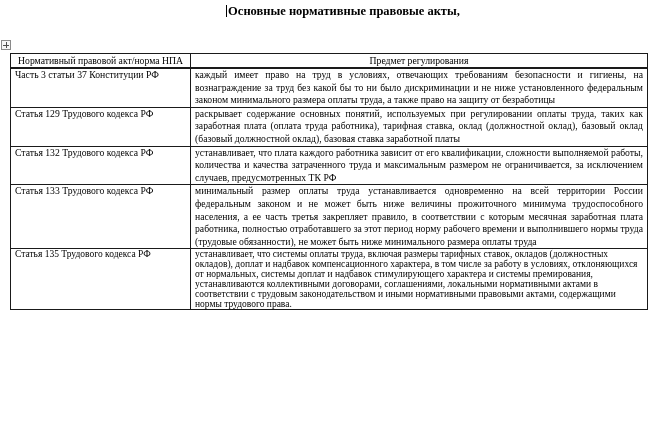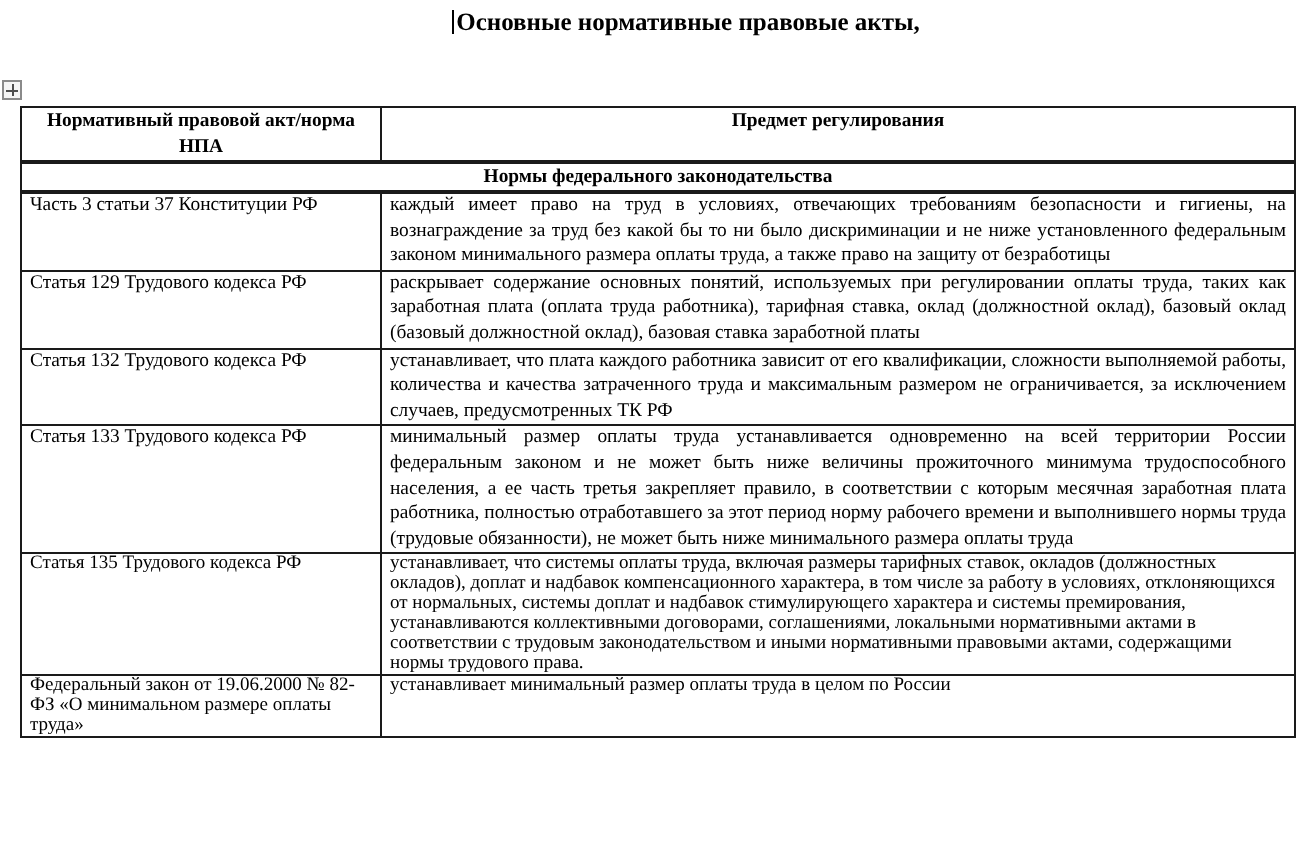--- a/index.html
+++ b/index.html
@@ -25,21 +25,21 @@
   table.npa{
     position:absolute;left:10px;top:53px;width:637px;
     border-collapse:collapse;table-layout:fixed;
   }
   col.c1{width:180px;} col.c2{width:457px;}
   .npa th,.npa td{
     border:1px solid #1a1a1a;padding:0 4px;vertical-align:top;
     font-size:9.7px;overflow:hidden;
   }
   .npa thead th{
-    font-weight:bold;text-align:center;line-height:13px;border-bottom-width:2px;margin-top:14px;
+    font-weight:normal;text-align:center;line-height:13px;border-bottom-width:2px;margin-top:14px;
   }
   tr.section td{
     font-weight:bold;text-align:center;line-height:13px;border-bottom-width:2px;
   }
   tr.loose td{line-height:12.6px;}
   tr.tight td{line-height:10px;font-size:9.5px;}
   td.justify{text-align:justify;}
   td.act{text-align:left;}
 </style>
 </head>
@@ -56,41 +56,34 @@
       <col class="c1">
       <col class="c2">
     </colgroup>
   <thead>
     <tr>
       <th>Нормативный правовой акт/норма НПА</th>
       <th>Предмет регулирования</th>
     </tr>
   </thead>
   <tbody>
-    <tr class="section">
-      <td colspan="2">Нормы федерального законодательства</td>
-    </tr>
     <tr class="loose">
       <td class="act">Часть 3 статьи 37 Конституции РФ</td>
       <td class="justify">каждый имеет право на труд в условиях, отвечающих требованиям безопасности и гигиены, на вознаграждение за труд без какой бы то ни было дискриминации и не ниже установленного федеральным законом минимального размера оплаты труда, а также право на защиту от безработицы</td>
     </tr>
     <tr class="loose">
       <td class="act">Статья 129 Трудового кодекса РФ</td>
       <td class="justify">раскрывает содержание основных понятий, используемых при регулировании оплаты труда, таких как заработная плата (оплата труда работника), тарифная ставка, оклад (должностной оклад), базовый оклад (базовый должностной оклад), базовая ставка заработной платы</td>
     </tr>
     <tr class="loose">
       <td class="act">Статья 132 Трудового кодекса РФ</td>
       <td class="justify">устанавливает, что плата каждого работника зависит от его квалификации, сложности выполняемой работы, количества и качества затраченного труда и максимальным размером не ограничивается, за исключением случаев, предусмотренных ТК РФ</td>
     </tr>
     <tr class="loose">
       <td class="act">Статья 133 Трудового кодекса РФ</td>
       <td class="justify">минимальный размер оплаты труда устанавливается одновременно на всей территории России федеральным законом и не может быть ниже величины прожиточного минимума трудоспособного населения, а ее часть третья закрепляет правило, в соответствии с которым месячная заработная плата работника, полностью отработавшего за этот период норму рабочего времени и выполнившего нормы труда (трудовые обязанности), не может быть ниже минимального размера оплаты труда</td>
     </tr>
     <tr class="tight">
       <td class="act">Статья 135 Трудового кодекса РФ</td>
       <td>устанавливает, что системы оплаты труда, включая размеры тарифных ставок, окладов (должностных окладов), доплат и надбавок компенсационного характера, в том числе за работу в условиях, отклоняющихся от нормальных, системы доплат и надбавок стимулирующего характера и системы премирования, устанавливаются коллективными договорами, соглашениями, локальными нормативными актами в соответствии с трудовым законодательством и иными нормативными правовыми актами, содержащими нормы трудового права.</td>
     </tr>
-    <tr class="tight">
-      <td class="act">Федеральный закон от 19.06.2000 № 82-ФЗ «О минимальном размере оплаты труда»</td>
-      <td>устанавливает минимальный размер оплаты труда в целом по России</td>
-    </tr>
   </tbody>
 </table>
 
 </body></html>

